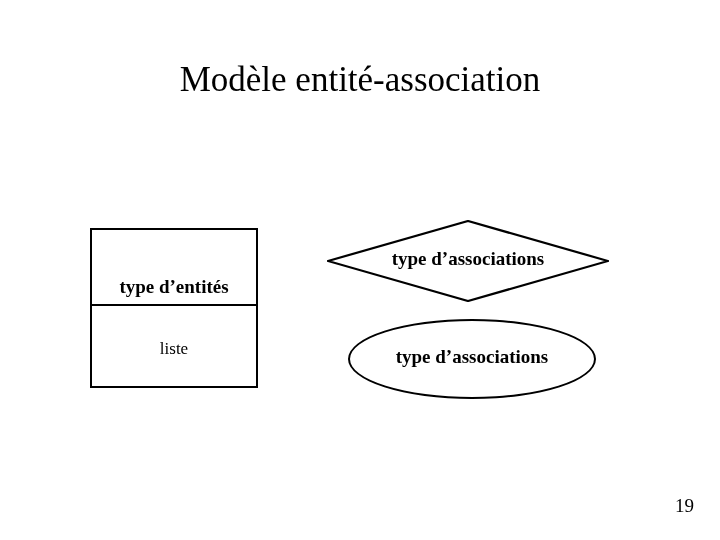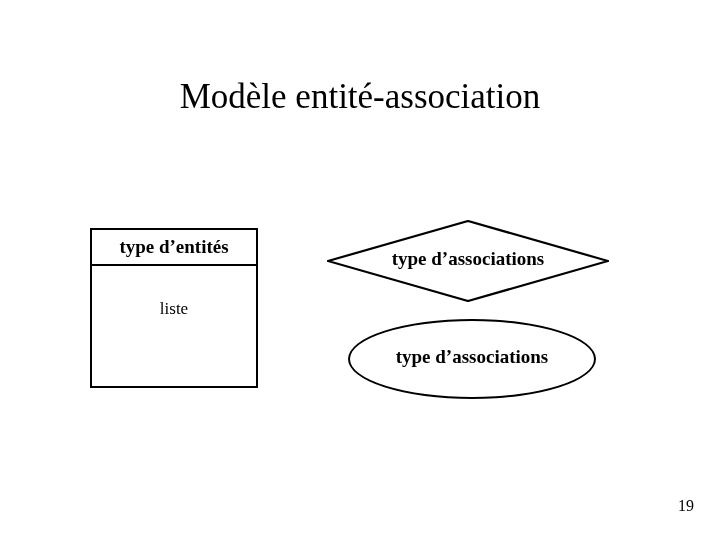--- a/index.html
+++ b/index.html
@@ -29,21 +29,20 @@
     position: absolute;
     left: 0;
     top: 58px;
     width: 720px;
     text-align: center;
     font-size: 35px;
     line-height: 44px;
     font-weight: normal;
     letter-spacing: 0px;
     white-space: nowrap;
-    margin-top: 17px;
   }
 
   
   .caption-box {
     position: absolute;
     left: 190px;
     top: 141px;
     width: 345px;
     height: 47px;
     border: 2px solid #000000;
@@ -72,20 +71,21 @@
     flex-direction: column;
     background: #ffffff;
   }
   .entity-header {
     height: 36px;
     box-sizing: border-box;
     border-bottom: 2px solid #000000;
     display: flex;
     align-items: center;
     justify-content: center;
+    margin-top: 40px;
   }
   .entity-header .entity-title {
     font-size: 19px;
     line-height: 22px;
     font-weight: bold;
     white-space: nowrap;
   }
   .entity-body {
     flex: 1;
     display: flex;
@@ -157,21 +157,21 @@
     line-height: 24px;
     font-weight: bold;
     white-space: nowrap;
   }
 
   
   .page-number {
     position: absolute;
     right: 26px;
     bottom: 26px;
-    font-size: 16px;
+    font-size: 19px;
     line-height: 16px;
     font-weight: normal;
     color: #000000;
   }
 </style>
 </head>
 <body>
 
 <div id="slide">
 

